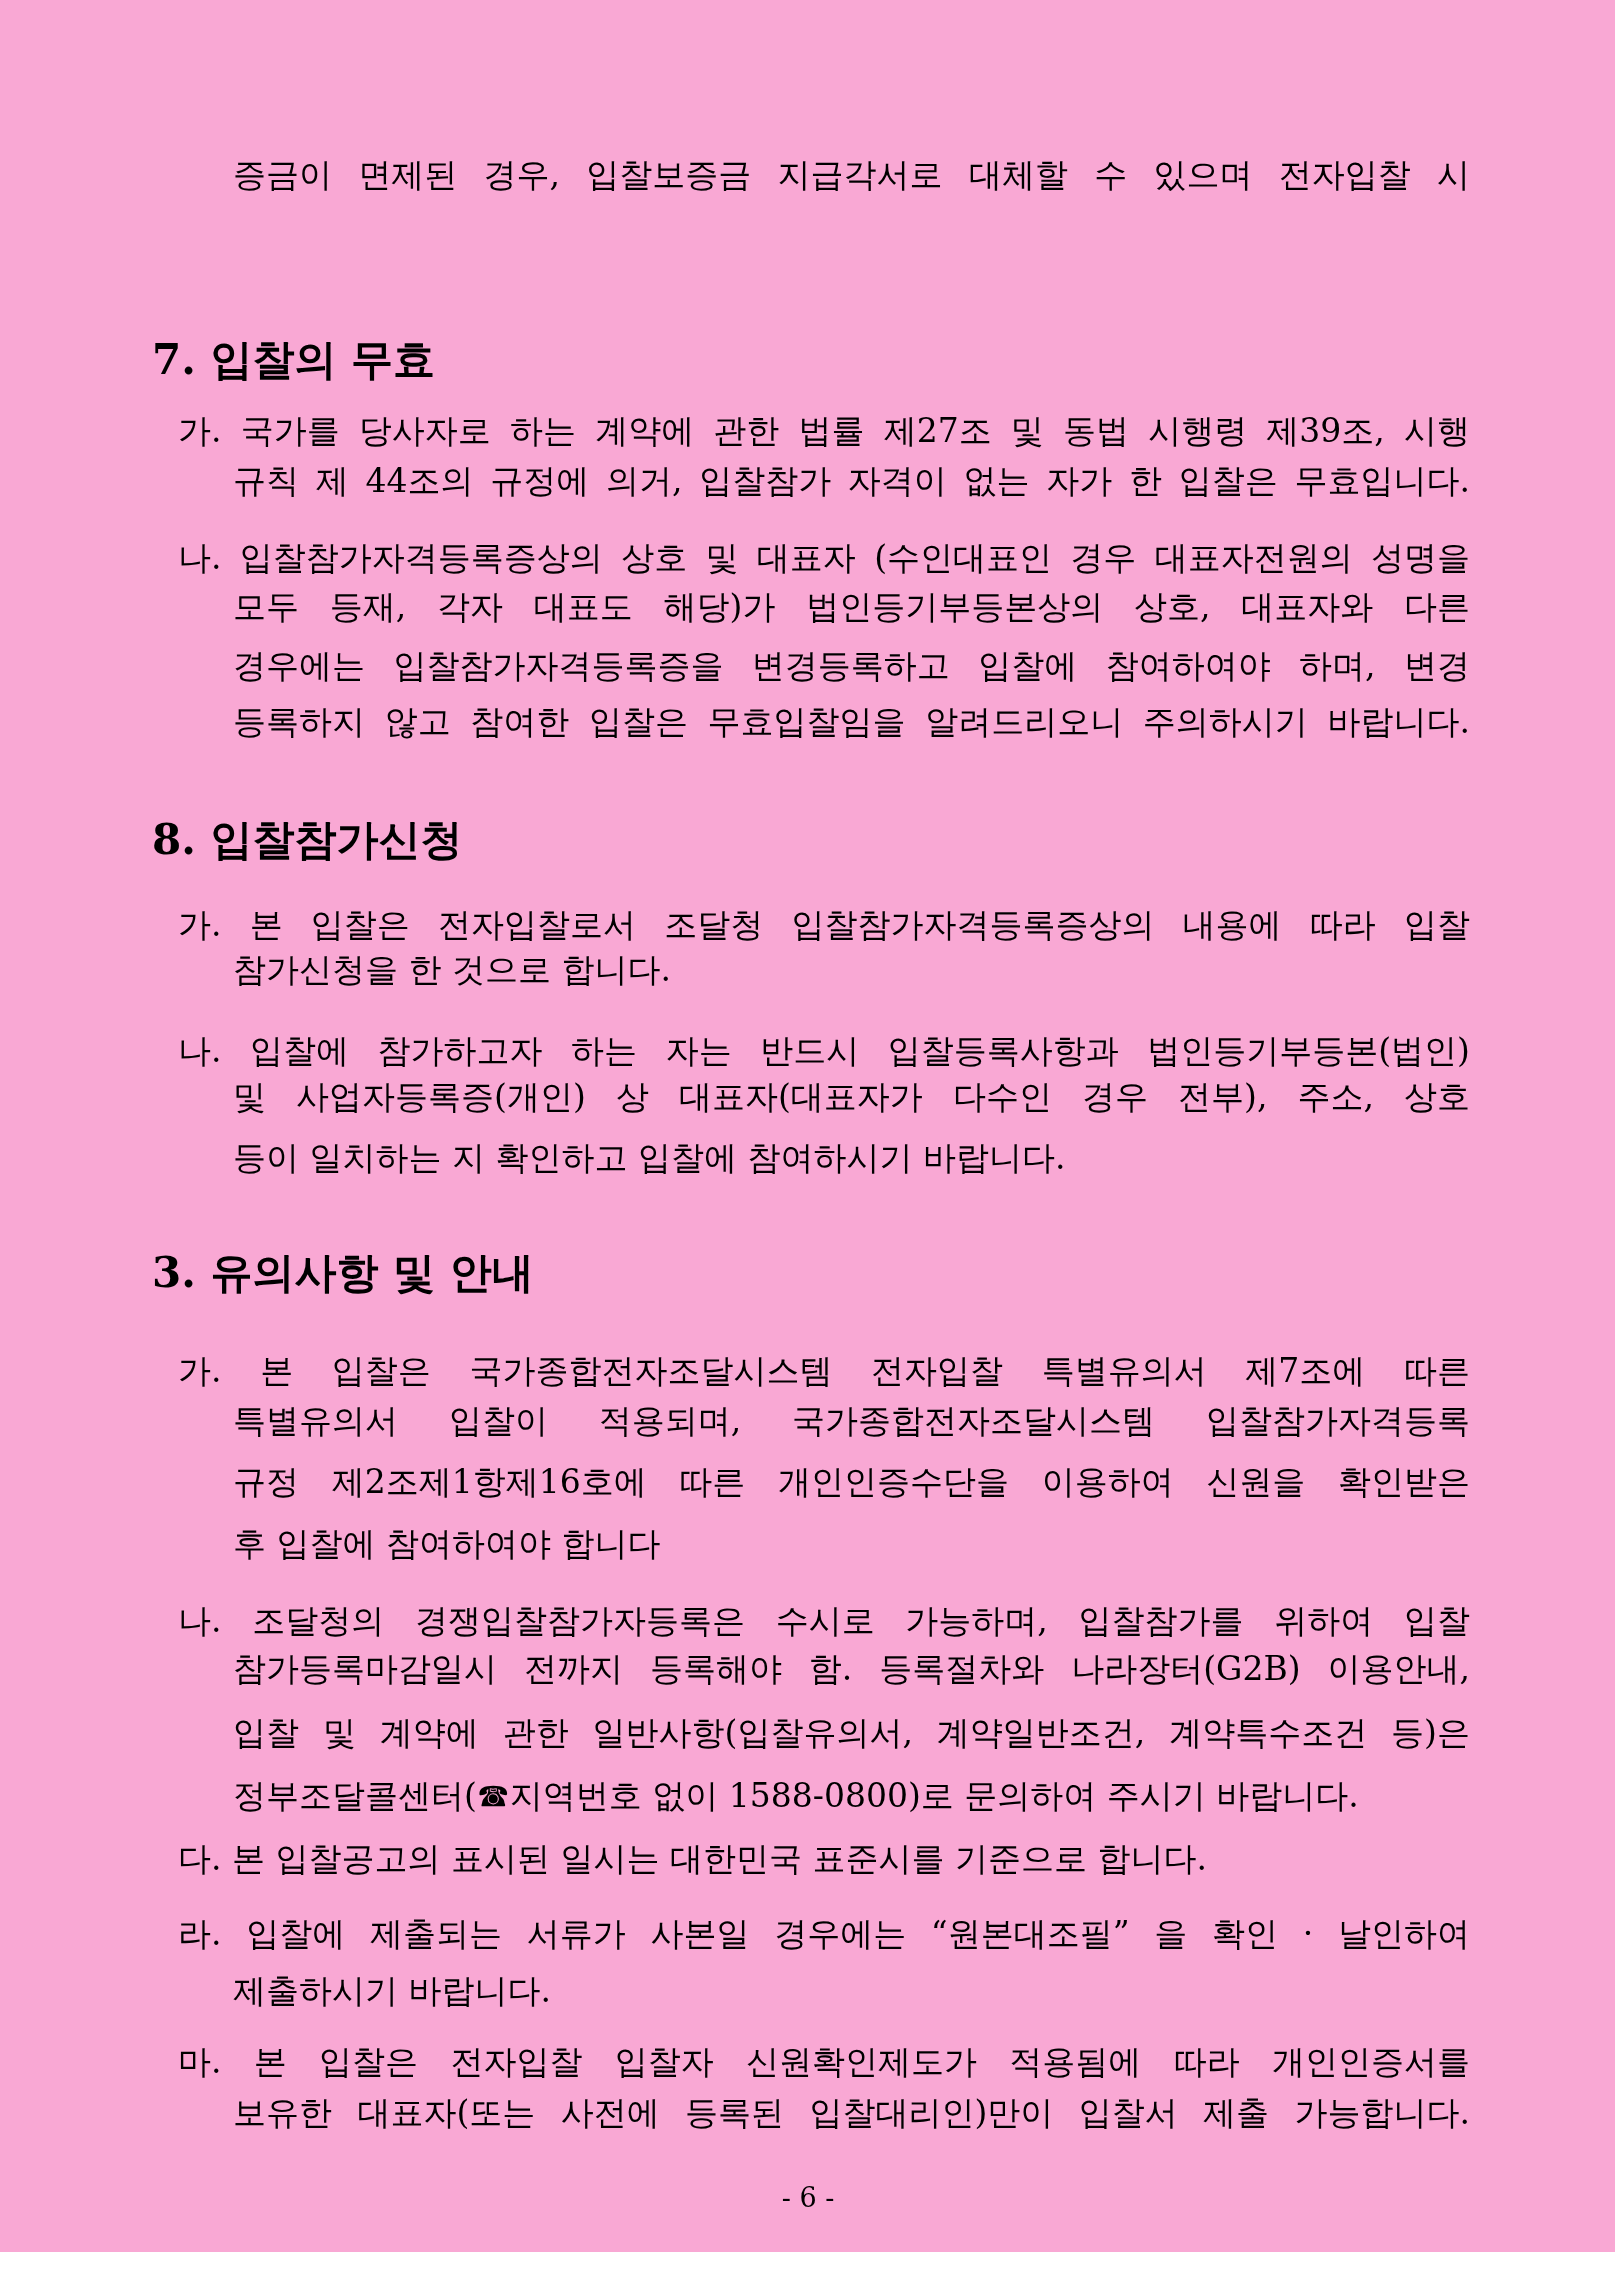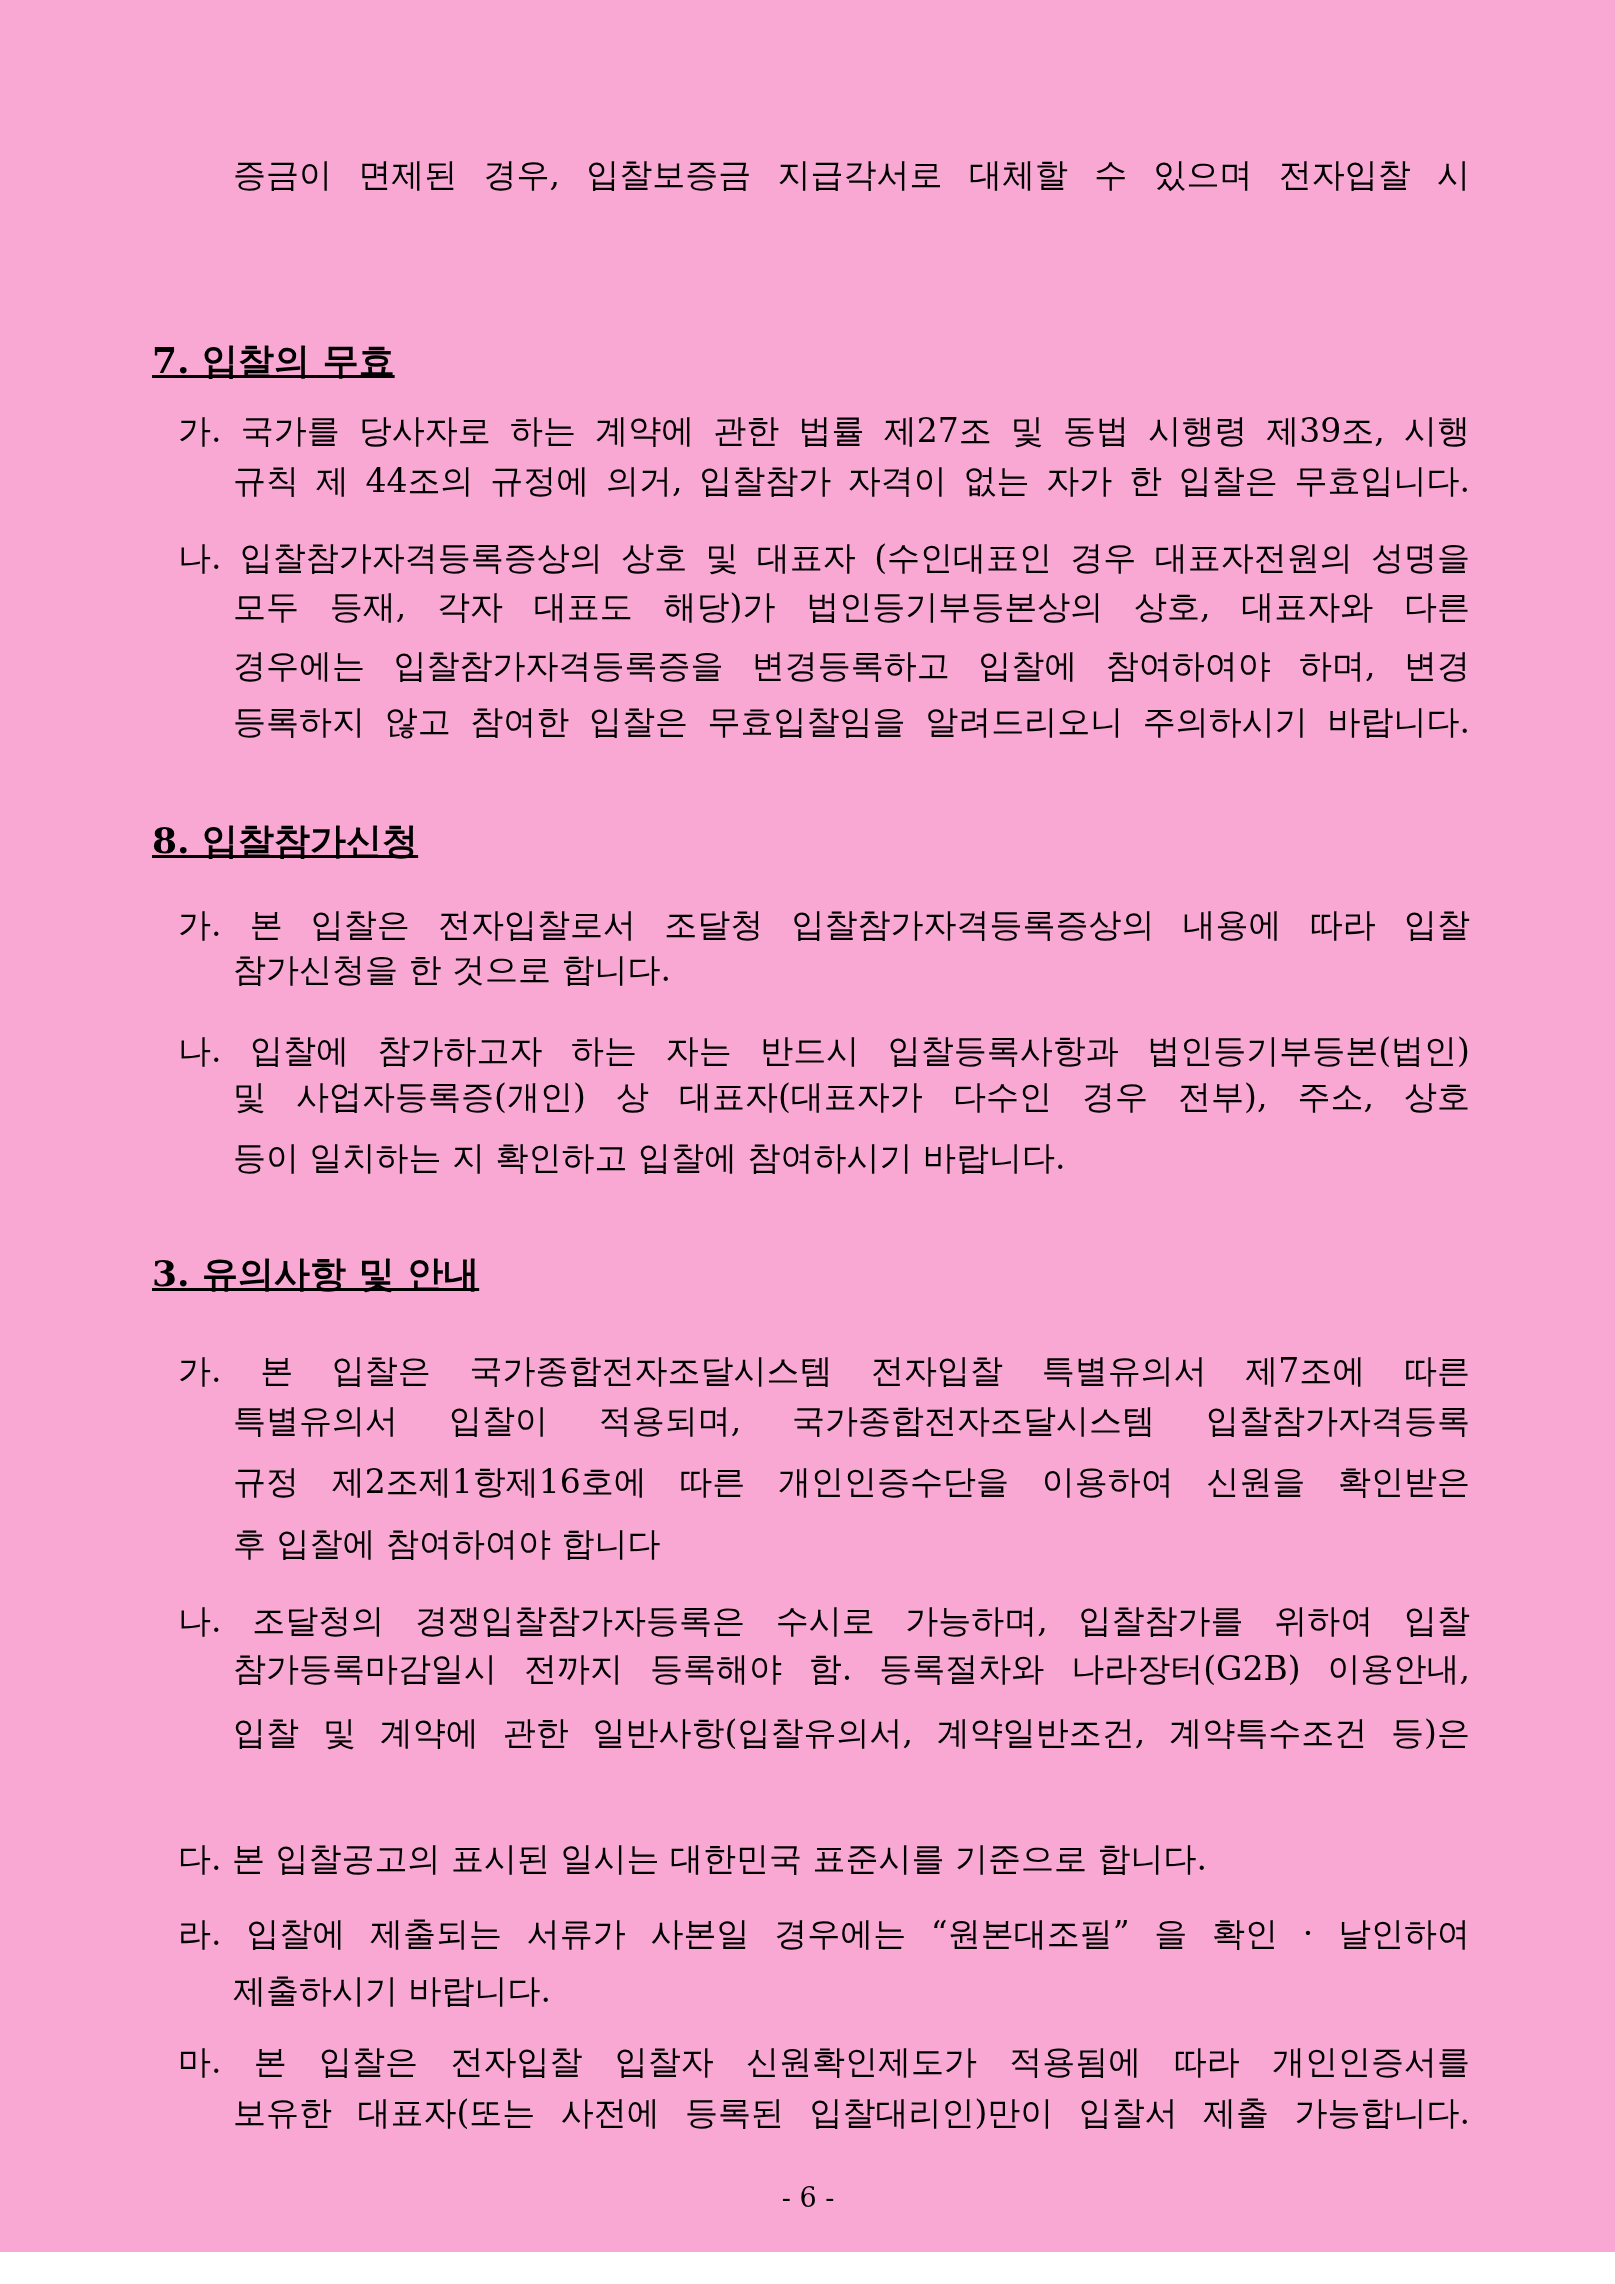--- a/index.html
+++ b/index.html
@@ -20,23 +20,22 @@
     position: absolute;
     font-size: 33px;
     line-height: 42px;
     letter-spacing: 0px;
     white-space: normal;
     word-break: keep-all;
   }
   
   .head {
     left: 152px;
-    font-size: 36px;
+    font-size: 42px;
     font-weight: bold;
-    text-decoration: underline;
   }
   
   .item { left: 178px; }
   
   .cont { left: 233px; }
   
   .item.fill {
     width: 1292px;
     text-align: justify;
     text-align-last: justify;
@@ -85,20 +84,21 @@
   <div class="ln head" style="top:1252px">3. 유의사항 및 안내</div>
 
   <div class="ln item fill" style="top:1338px">가. 본 입찰은 국가종합전자조달시스템 전자입찰 특별유의서 제7조에 따른</div>
   <div class="ln cont fill" style="top:1400px">특별유의서 입찰이 적용되며, 국가종합전자조달시스템 입찰참가자격등록</div>
   <div class="ln cont fill" style="top:1461px">규정 제2조제1항제16호에 따른 개인인증수단을 이용하여 신원을 확인받은</div>
   <div class="ln cont" style="top:1523px">후 입찰에 참여하여야 합니다</div>
 
   <div class="ln item fill" style="top:1588px">나. 조달청의 경쟁입찰참가자등록은 수시로 가능하며, 입찰참가를 위하여 입찰</div>
   <div class="ln cont fill" style="top:1648px">참가등록마감일시 전까지 등록해야 함. 등록절차와 나라장터(G2B) 이용안내,</div>
   <div class="ln cont fill" style="top:1712px">입찰 및 계약에 관한 일반사항(입찰유의서, 계약일반조건, 계약특수조건 등)은</div>
+  <div class="ln cont" style="top:1775px">정부조달콜센터(☎지역번호 없이 1588-0800)로 문의하여 주시기 바랍니다.</div>
 
   <div class="ln item" style="top:1838px">다. 본 입찰공고의 표시된 일시는 대한민국 표준시를 기준으로 합니다.</div>
 
   <div class="ln item fill" style="top:1901px">라. 입찰에 제출되는 서류가 사본일 경우에는 “원본대조필” 을 확인 · 날인하여</div>
   <div class="ln cont" style="top:1970px">제출하시기 바랍니다.</div>
 
   <div class="ln item fill" style="top:2029px">마. 본 입찰은 전자입찰 입찰자 신원확인제도가 적용됨에 따라 개인인증서를</div>
   <div class="ln cont fill" style="top:2092px">보유한 대표자(또는 사전에 등록된 입찰대리인)만이 입찰서 제출 가능합니다.</div>
 
   <div class="footer" style="top:2181px">- 6 -</div>

